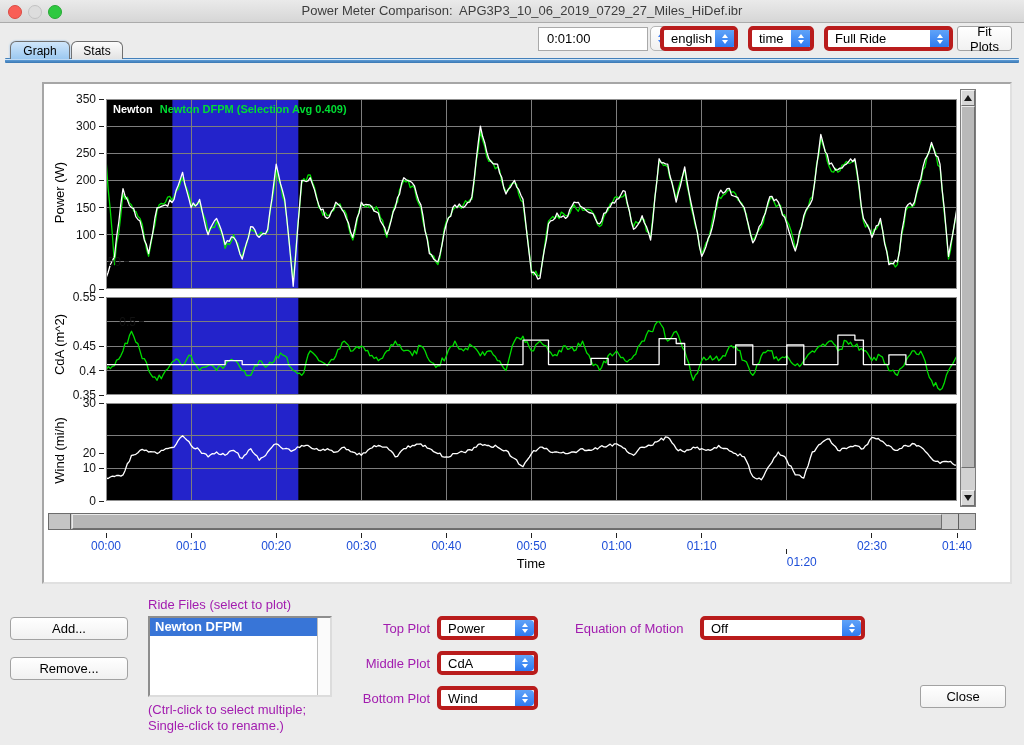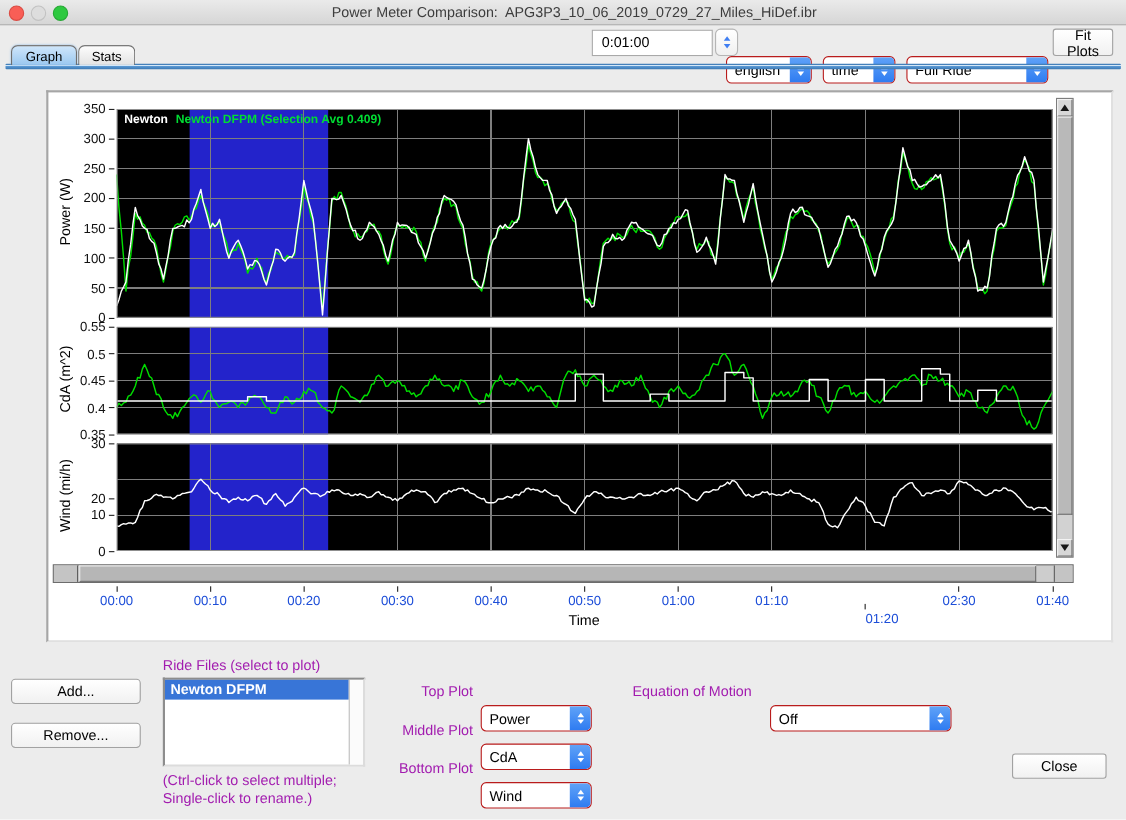--- a/index.html
+++ b/index.html
@@ -16,21 +16,21 @@
 
   
   .tab{position:absolute;height:17px;top:41px;border:1px solid #6f6f6f;border-bottom:none;border-radius:6px 6px 0 0;font-size:12px;color:#000;display:flex;align-items:center;justify-content:center;cursor:default;}
   .tab-graph{left:10px;width:58px;background:linear-gradient(#cfe6fb,#9bc8f0);z-index:3;box-shadow:0 0 2px #7fb4e8;}
   .tab-stats{left:71px;width:50px;background:linear-gradient(#fcfcfc,#e3e3e3);z-index:2;}
   .tab-ridge{position:absolute;left:5px;right:5px;top:58px;height:5px;z-index:1;
     background:linear-gradient(180deg,#4480ba 0,#4480ba 1px,#d3e7f8 1px,#d3e7f8 2px,#5c9bd6 2px,#3a77b2 5px);border-radius:1px;}
 
   .time-field{position:absolute;left:538px;top:27px;width:100px;height:22px;background:#fff;border:1px solid #a9a9a9;font-size:13px;line-height:22px;padding-left:8px;box-sizing:content-box;}
   .stepper{position:absolute;left:650px;top:26px;width:21px;height:25px;background:linear-gradient(#ffffff,#f0f0f0);border:1px solid #b5b5b5;border-radius:5px;box-sizing:border-box;}
-  .select{position:absolute;height:25px;background:#fff;border:1px solid #b91c1c;border-radius:5px;display:flex;align-items:center;box-sizing:border-box;overflow:hidden;margin-top:25px;}
+  .select{position:absolute;height:25px;background:#fff;border:4px solid #b91c1c;border-radius:5px;display:flex;align-items:center;box-sizing:border-box;overflow:hidden;}
   .select .stext{flex:1;font-size:13px;padding-left:7px;white-space:nowrap;}
   .select .cap{width:19px;align-self:stretch;background:linear-gradient(#60a3f8,#2e7bf1);display:flex;flex-direction:column;align-items:center;justify-content:center;gap:2px;}
   .sel-units{left:660px;top:26px;width:78px;}
   .sel-xaxis{left:748px;top:26px;width:66px;}
   .sel-range{left:824px;top:26px;width:129px;}
   .btn{position:absolute;background:linear-gradient(#ffffff,#f1f1f1);border:1px solid #a2a2a2;border-radius:4px;font-size:13px;color:#000;display:flex;align-items:center;justify-content:center;font-family:"Liberation Sans",sans-serif;}
   .btn-fit{left:957px;top:26px;width:55px;height:25px;border-radius:3px;}
 
   .tri{width:0;height:0;border-left:3.5px solid transparent;border-right:3.5px solid transparent;}
   .tri.up{border-bottom:4px solid #fff;}
@@ -207,21 +207,21 @@
       <div class="h-left"></div>
       <div class="h-thumb"></div>
       <div class="h-cap"></div>
     </div>
 
     <div class="xlabel">Time</div>
   <div class="ytick" style="top: 198px;">
         <span>0</span>
         <span class="dash"></span>
       </div>
-      <div class="ytick" style="top: 170.857px;">
+      <div class="ytick" style="top: 170.857px; padding-left: 25px;">
         <span>50</span>
         <span class="dash"></span>
       </div>
       <div class="ytick" style="top: 143.714px;">
         <span>100</span>
         <span class="dash"></span>
       </div>
       <div class="ytick" style="top: 116.571px;">
         <span>150</span>
         <span class="dash"></span>
@@ -247,21 +247,21 @@
         <span class="dash"></span>
       </div>
       <div class="ytick" style="top: 279.5px;">
         <span>0.4</span>
         <span class="dash"></span>
       </div>
       <div class="ytick" style="top: 255px;">
         <span>0.45</span>
         <span class="dash"></span>
       </div>
-      <div class="ytick" style="top: 230.5px;">
+      <div class="ytick" style="top: 230.5px; padding-left: 40px;">
         <span>0.5</span>
         <span class="dash"></span>
       </div>
       <div class="ytick" style="top: 206px;">
         <span>0.55</span>
         <span class="dash"></span>
       </div>
       <div class="ytick" style="top: 410px;">
         <span>0</span>
         <span class="dash"></span>

